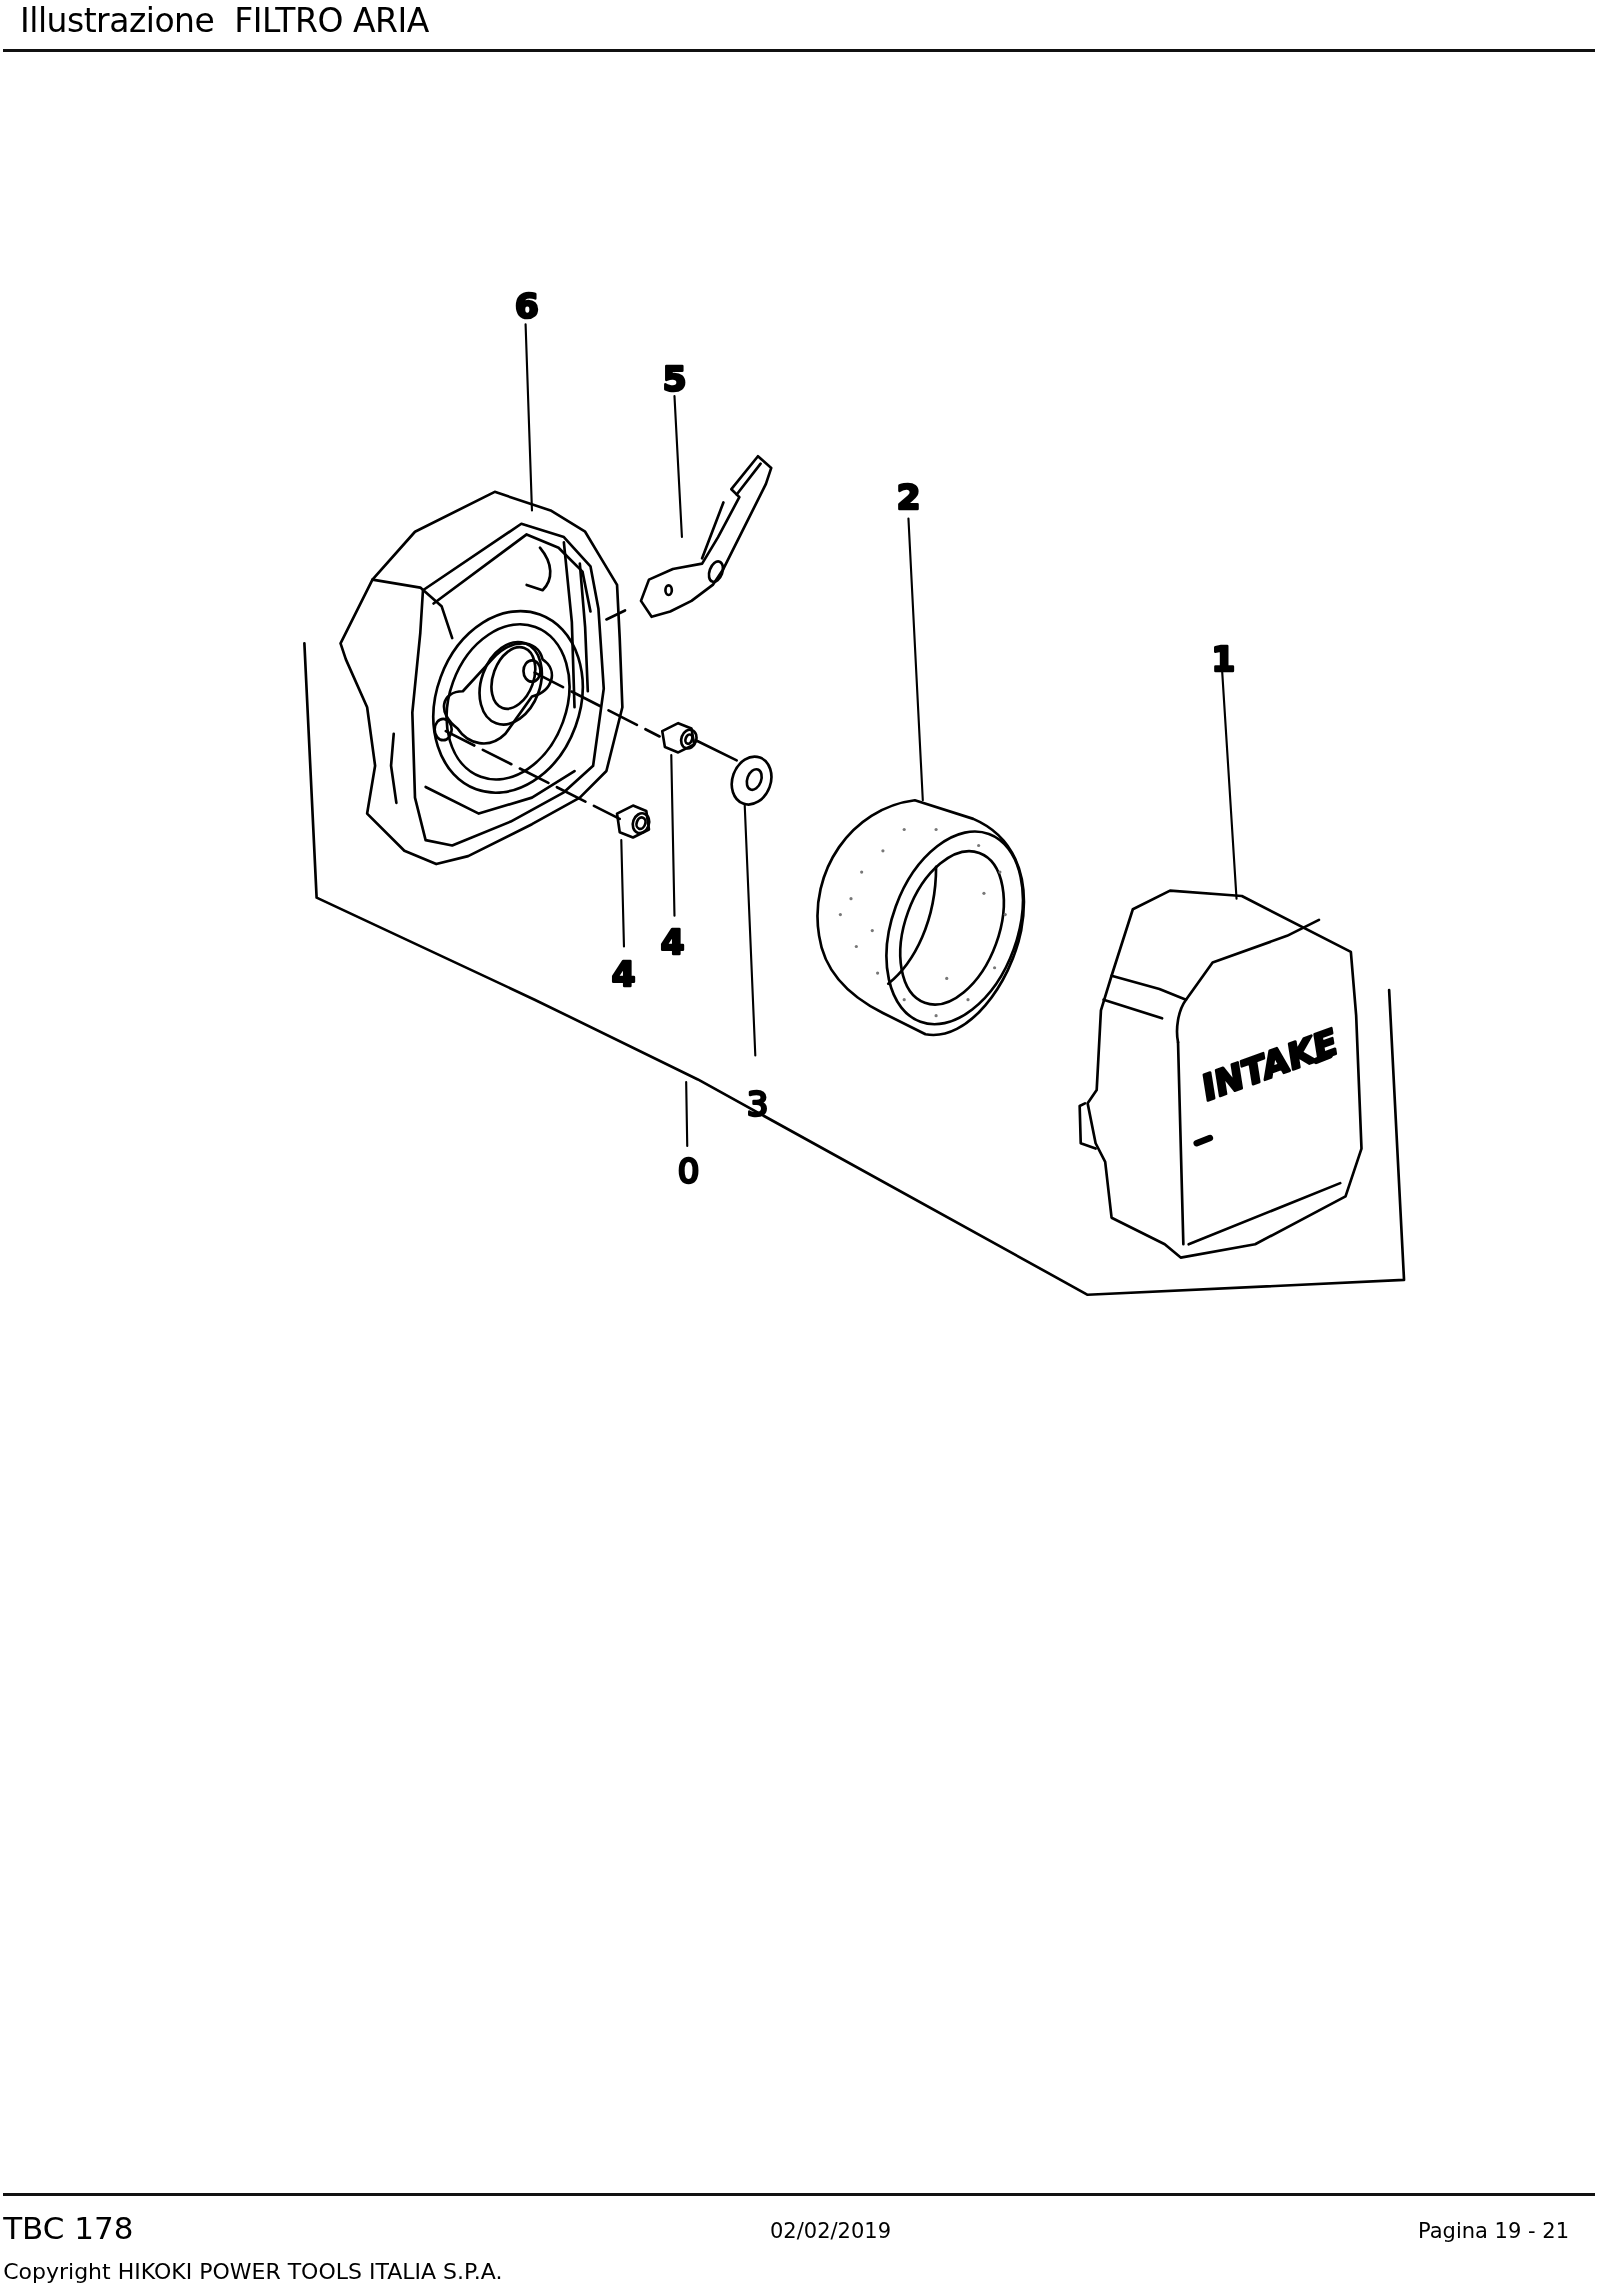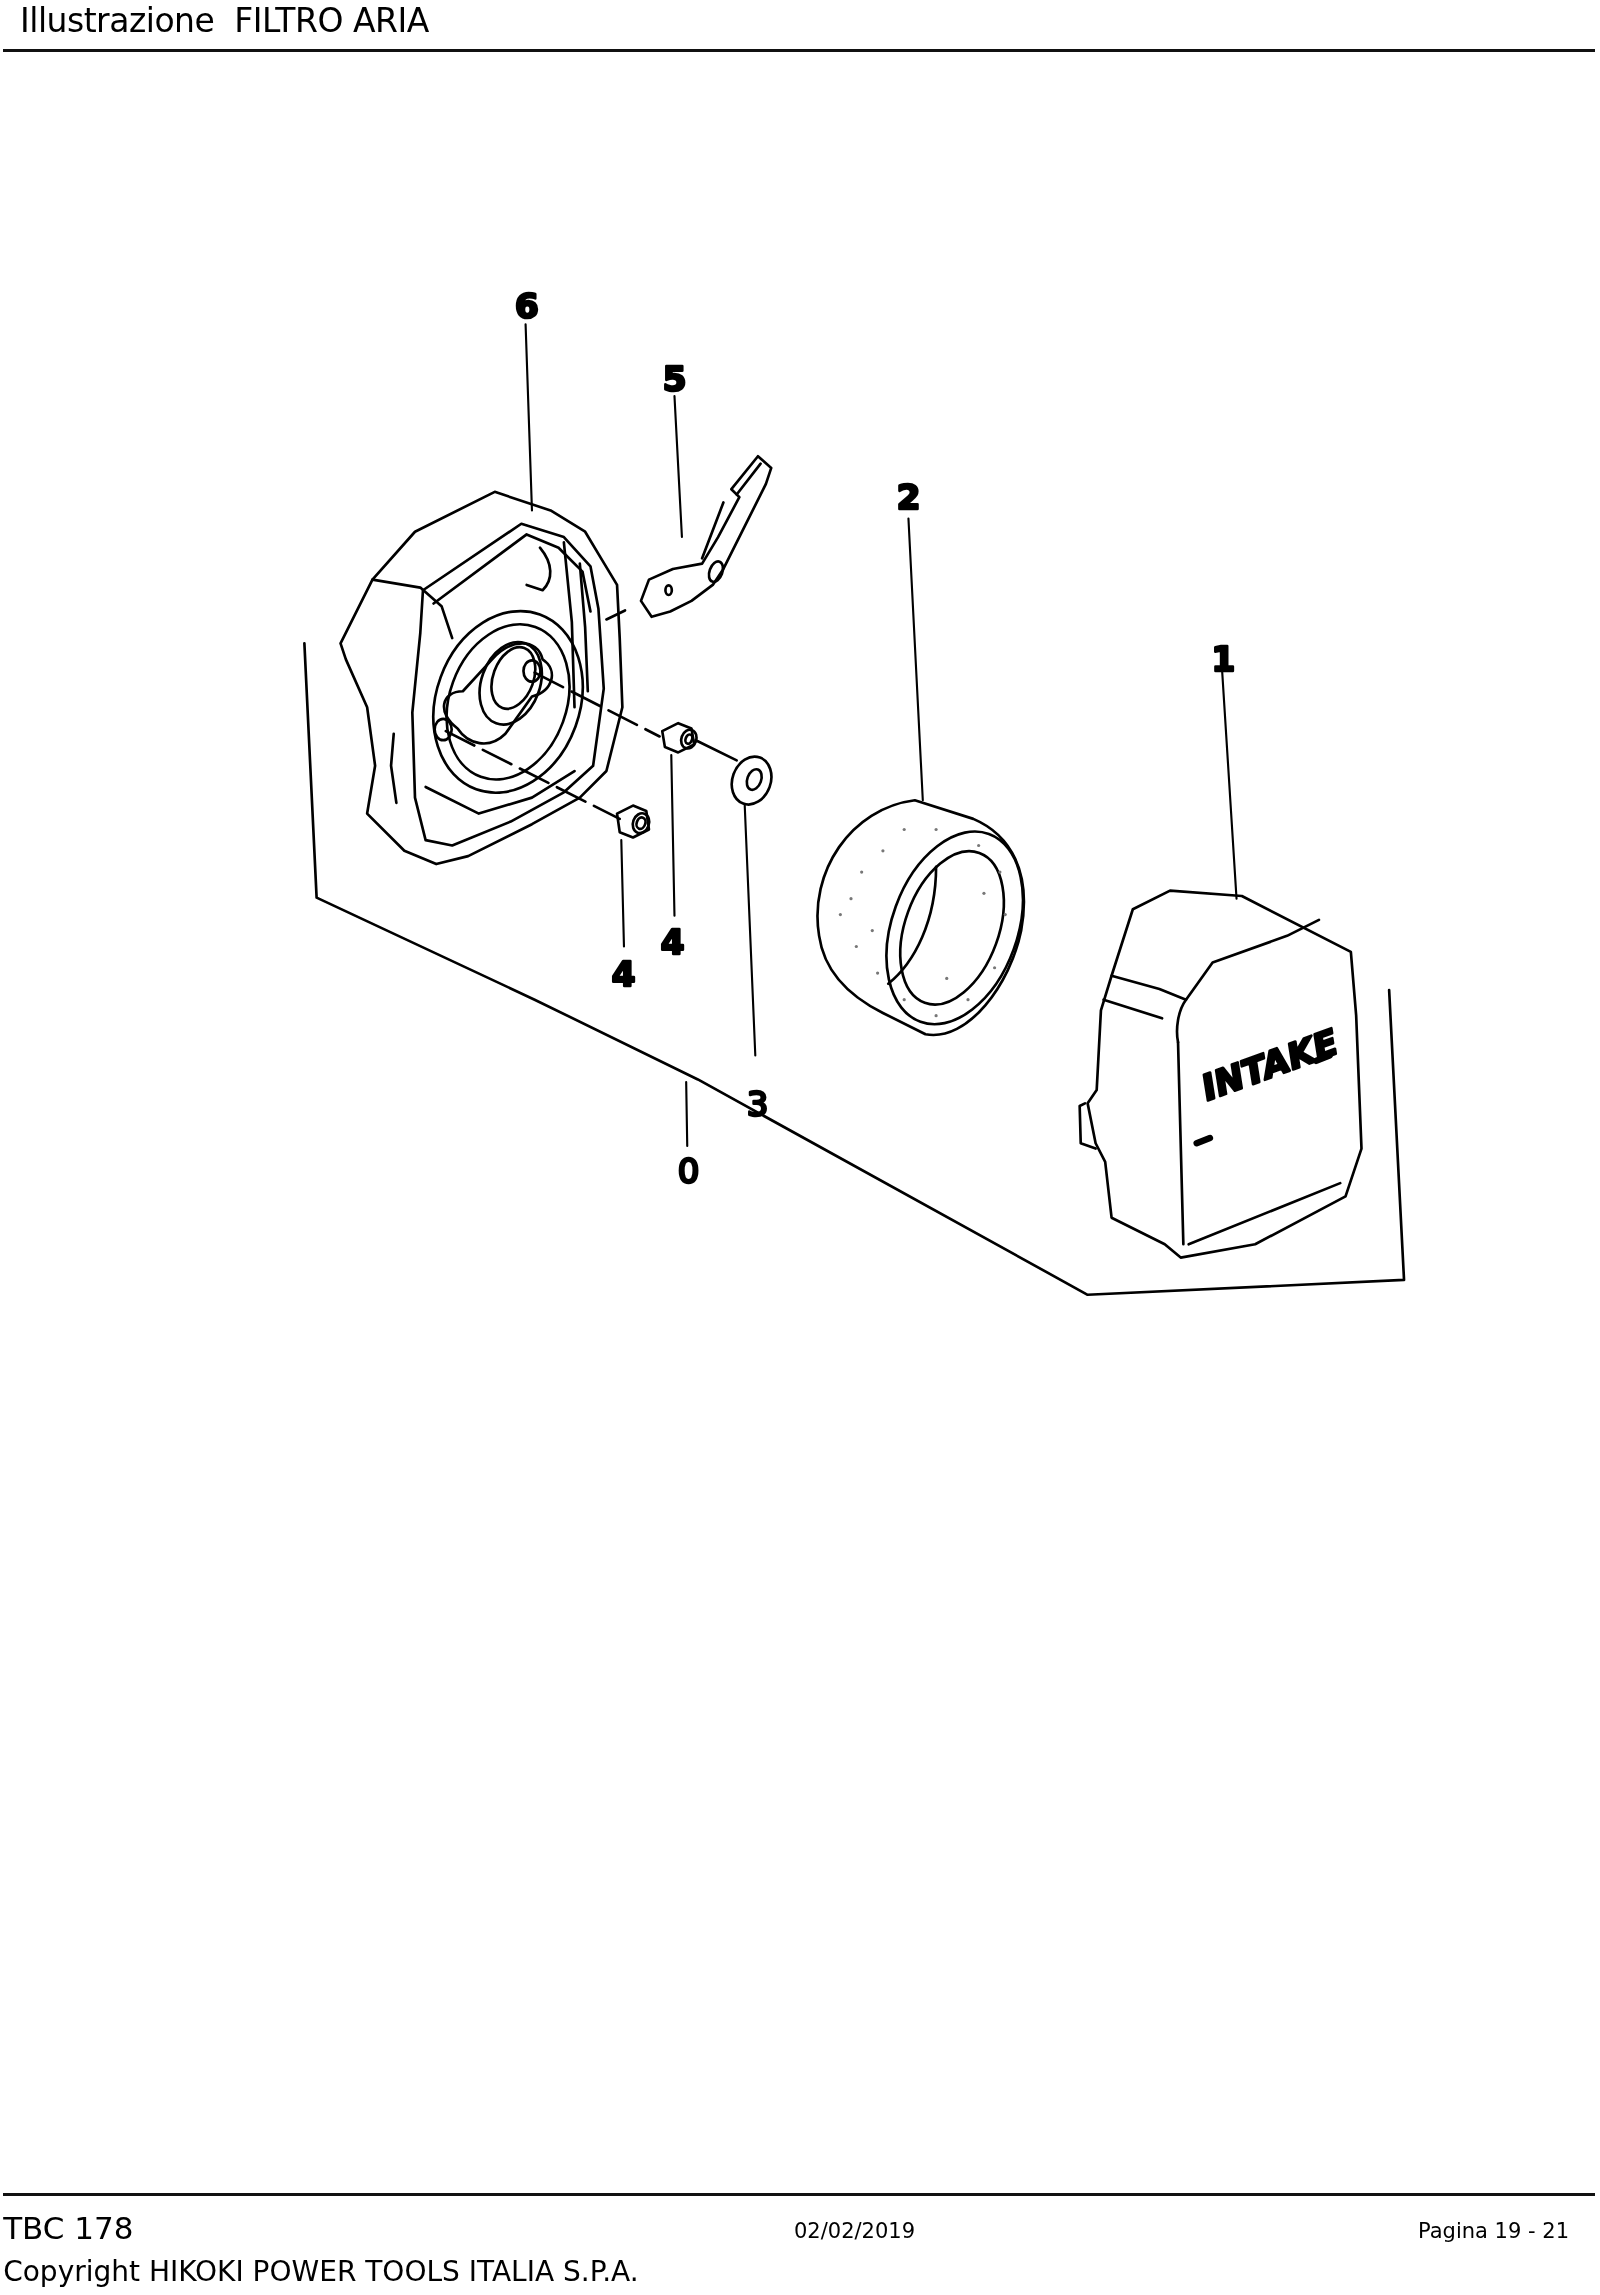--- a/index.html
+++ b/index.html
@@ -8,23 +8,23 @@
   .header-title { position: absolute; left: 20px; top: 1.1px; font-size: 33px; line-height: 40px;
                   letter-spacing: -0.5px; white-space: pre; }
   .rule { position: absolute; left: 3.2px; right: 6.4px; height: 3.2px; background: #111; }
   .rule.top { top: 49px; }
   .rule.bottom { top: 2193px; }
   .diagram { position: absolute; left: 0; top: 0; width: 1601px; height: 2295px; }
   .callout { font-family: "DejaVu Sans", sans-serif; font-weight: bold; font-size: 64px; fill: #000; }
   .callout.thin { font-weight: normal; }
   .intake { font-family: "DejaVu Sans", sans-serif; font-weight: bold; font-style: italic; font-size: 66px; fill: #000; }
   .footer-model { position: absolute; left: 3.2px; top: 2210px; font-size: 31px; line-height: 37px; }
-  .footer-date { position: absolute; left: 770px; top: 2218px; font-size: 21px; line-height: 26.6px; margin-left: 24px; }
+  .footer-date { position: absolute; left: 770px; top: 2218px; font-size: 21px; line-height: 26.6px; }
   .footer-page { position: absolute; right: 32px; top: 2218px; font-size: 21px; line-height: 26.6px; }
-  .footer-copy { position: absolute; left: 3.2px; top: 2259px; font-size: 28px; line-height: 26.6px; }
+  .footer-copy { position: absolute; left: 3.2px; top: 2259px; font-size: 22px; line-height: 26.6px; }
 </style>
 </head>
 <body>
 
 <div class="header-title">Illustrazione  FILTRO ARIA</div>
 <div class="rule top"></div>
 
 <svg class="diagram" viewBox="0 0 3010 4316" xmlns="http://www.w3.org/2000/svg" fill="none" stroke="#000" stroke-width="5" stroke-linecap="round" stroke-linejoin="round">
 
   <g>

